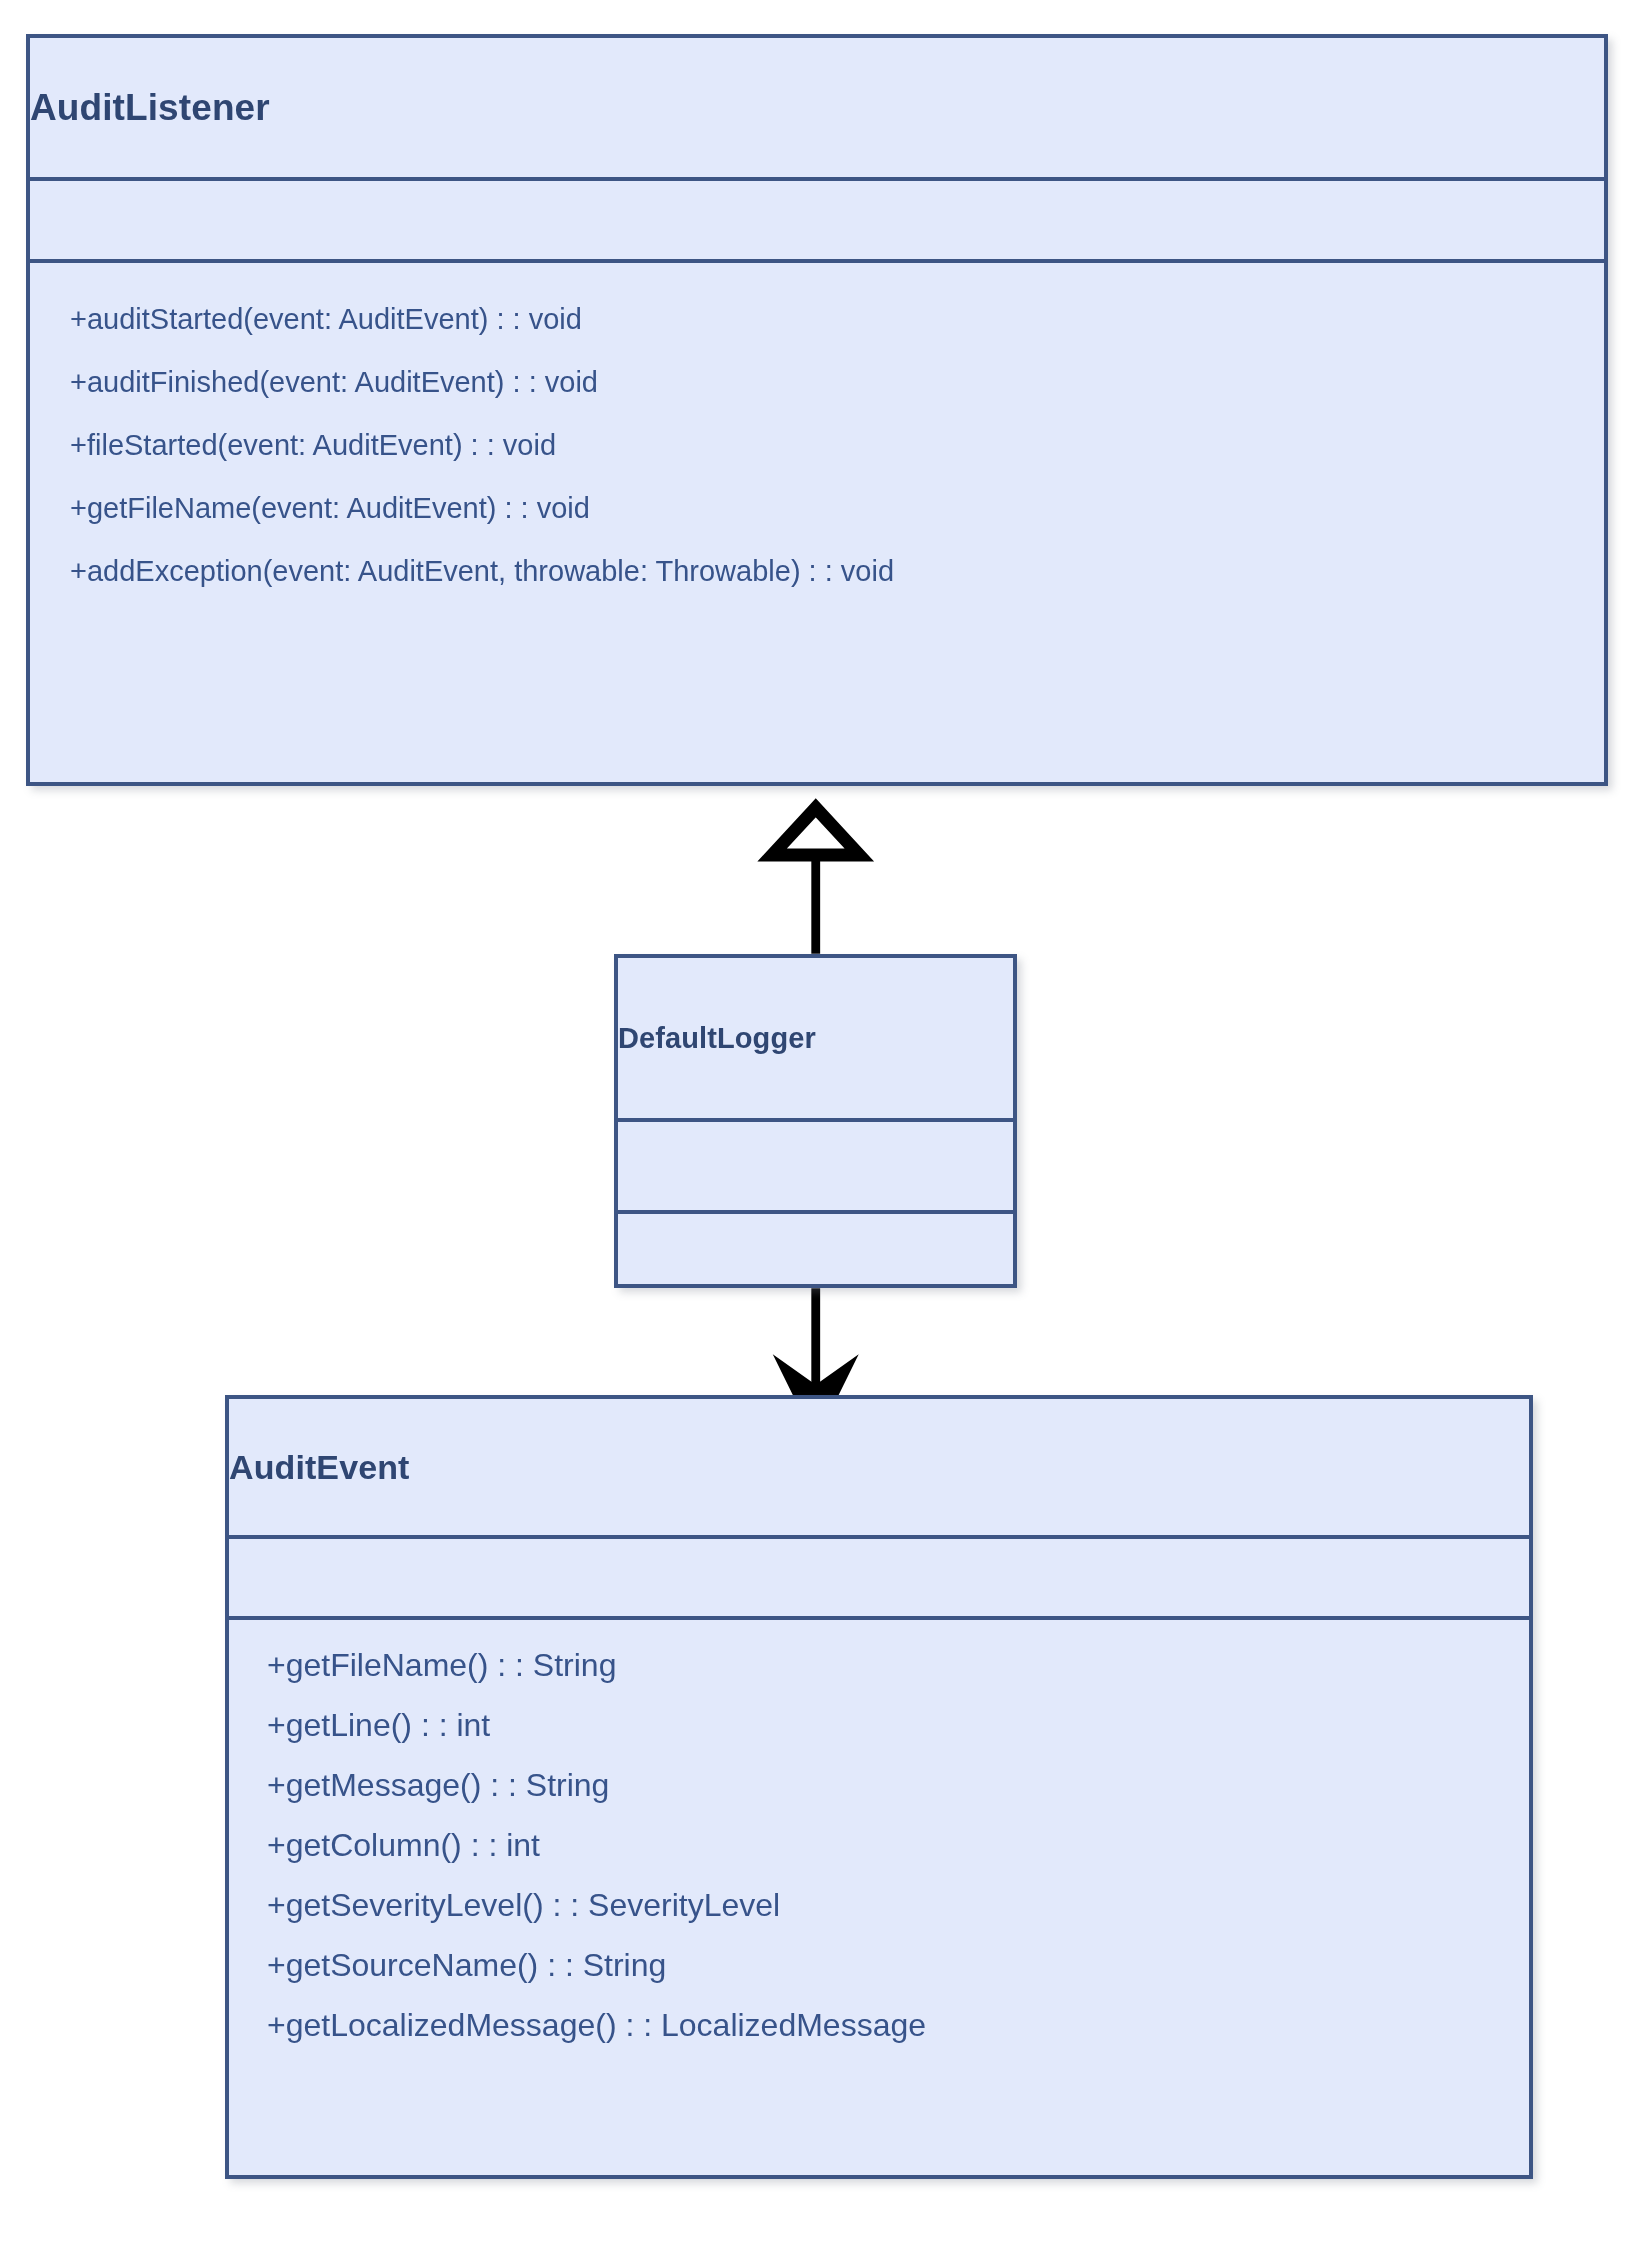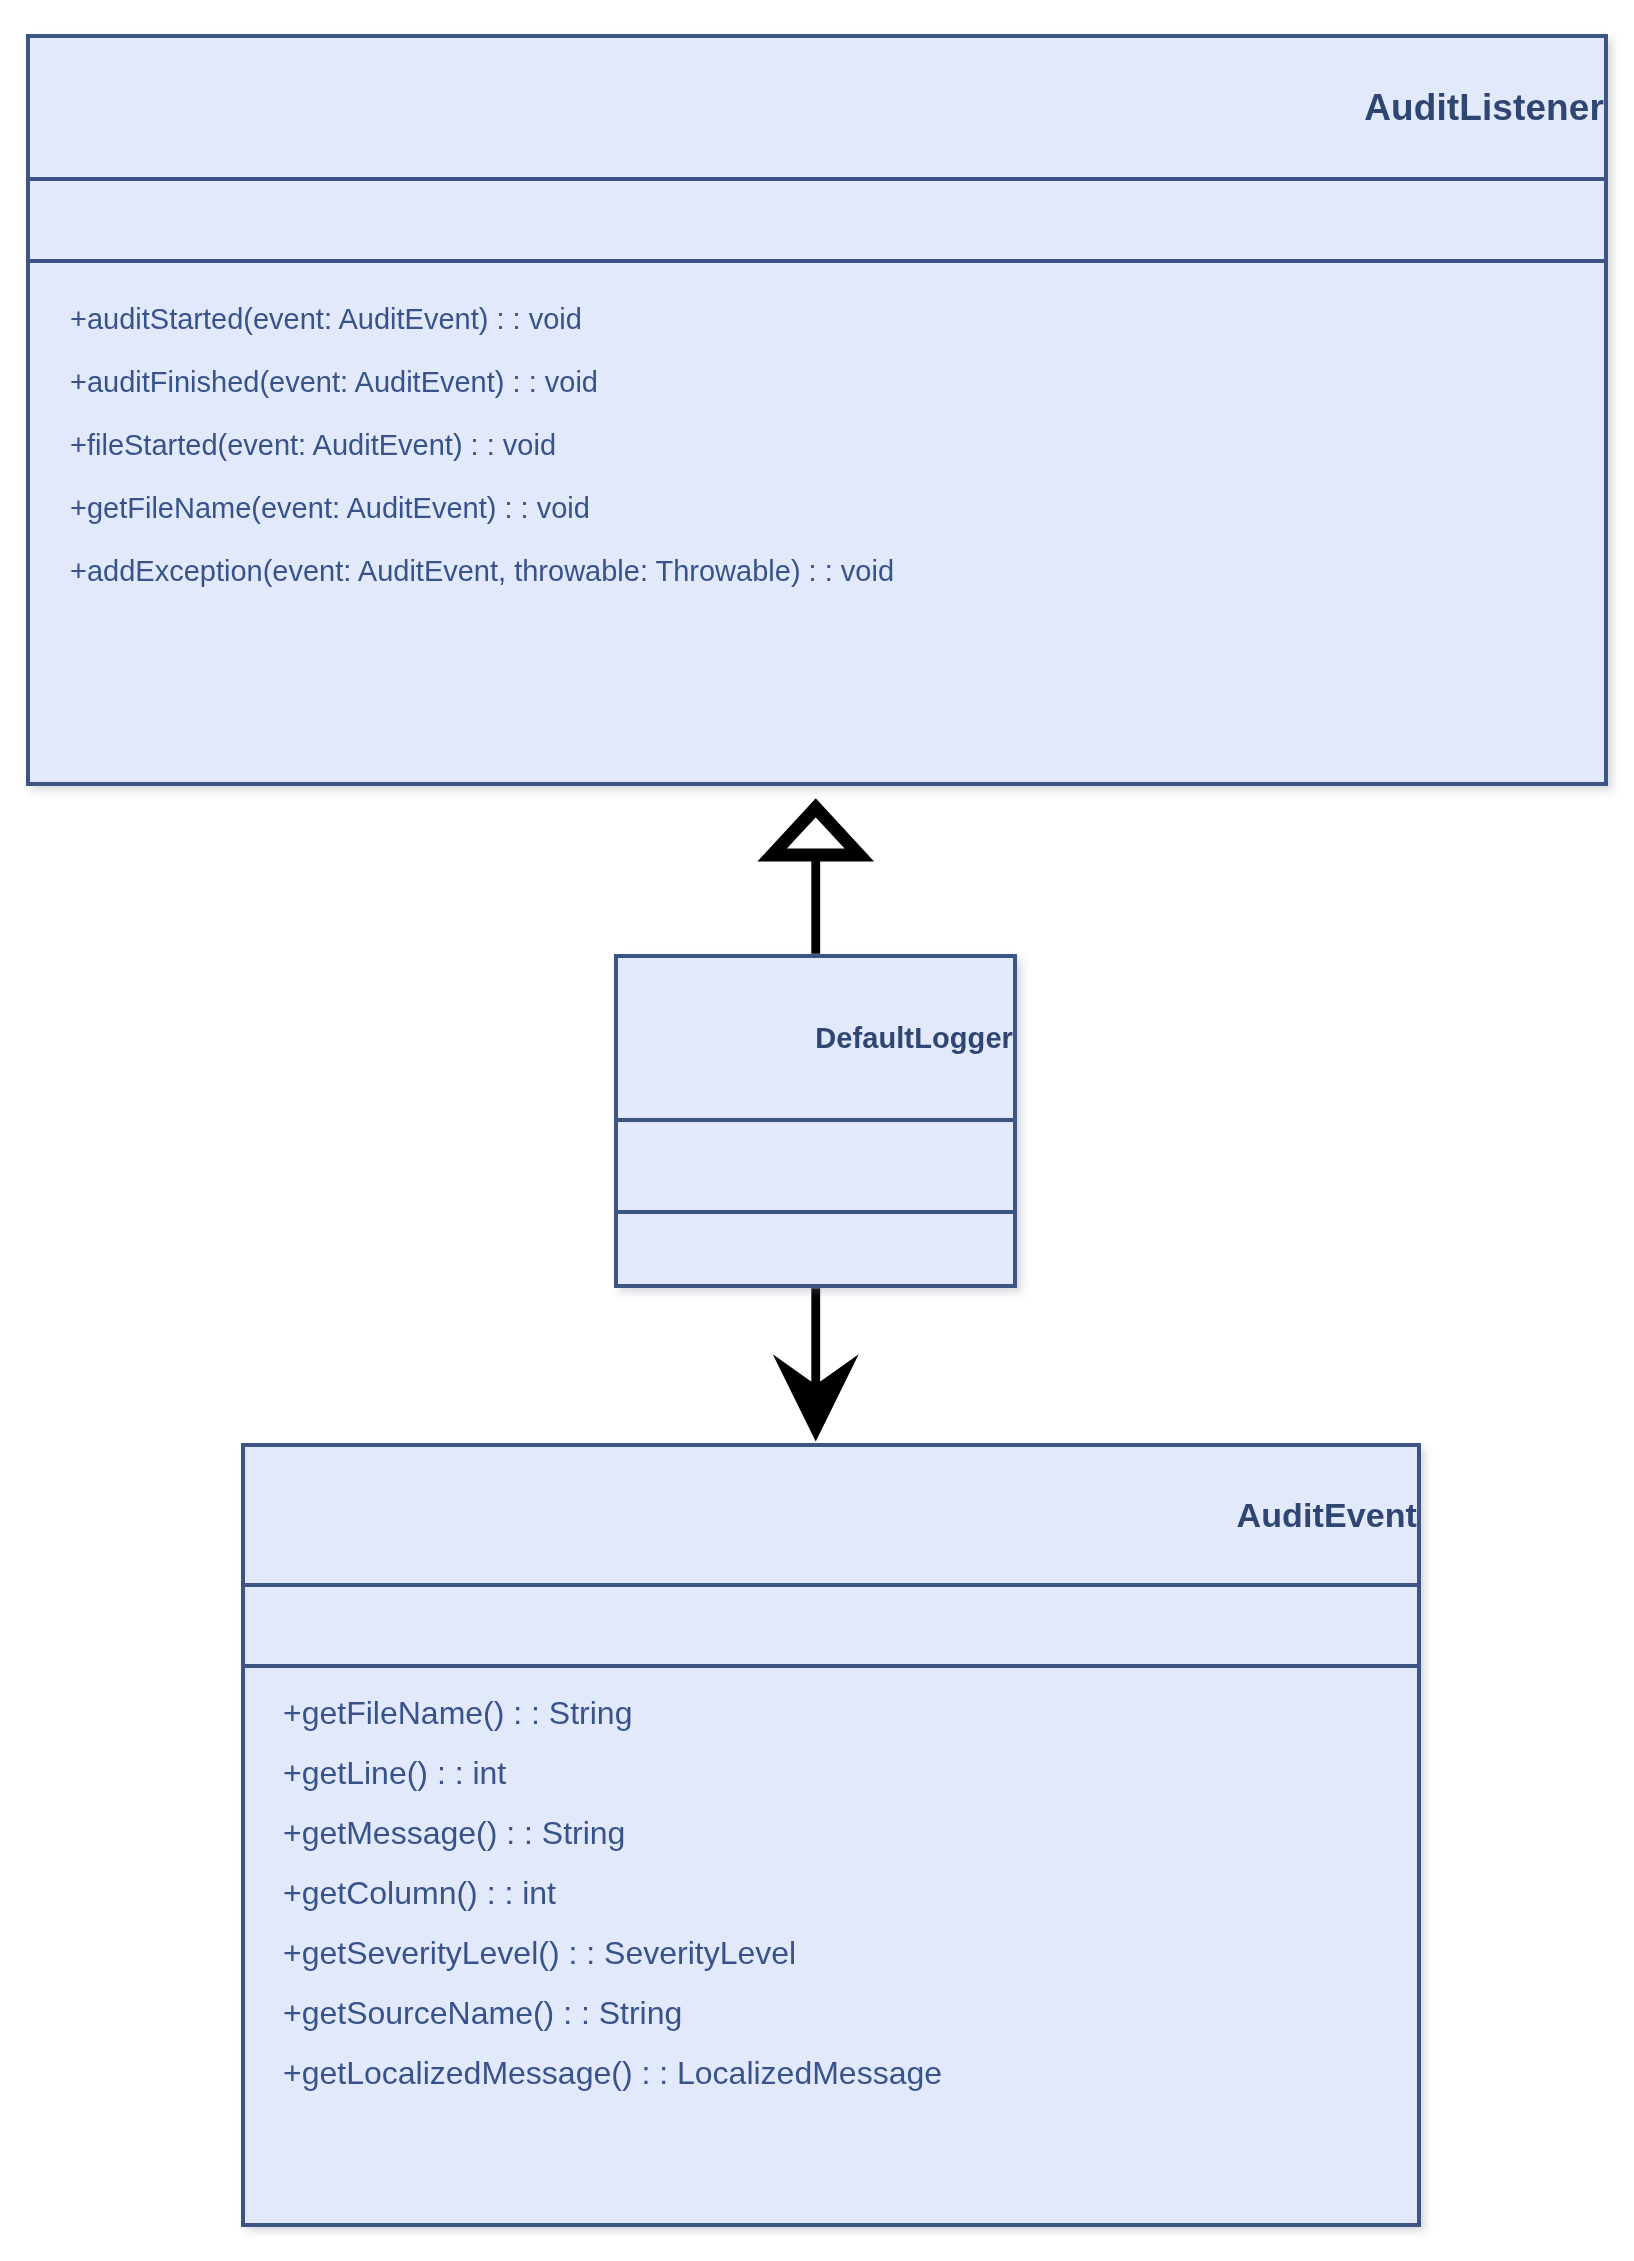--- a/index.html
+++ b/index.html
@@ -31,21 +31,21 @@
     border: 4.1px solid #3d5584;
     box-shadow: 5.3px 5.3px 8.2px rgba(120,125,140,0.30);
     display: flex;
     flex-direction: column;
   }
 
   .uml-title-row {
     box-sizing: border-box;
     display: flex;
     align-items: center;
-    justify-content: flex-end;
+    justify-content: flex-start;
     border-bottom: 4.1px solid #3d5584;
   }
   .uml-title {
     font-weight: bold;
     color: #2f4672;
     letter-spacing: 0.1px;
     white-space: nowrap;
   }
 
   .uml-attrs-row {
@@ -79,22 +79,22 @@
   #box-default-logger {
     left: 614px; top: 954px;
     width: 403px; height: 334px;
   }
   #box-default-logger .uml-title-row { height: 164px; }
   #box-default-logger .uml-title { font-size: 29px; }
   #box-default-logger .uml-attrs-row { height: 92px; }
   #box-default-logger .uml-methods-row { flex: 1; }
 
   #box-audit-event {
-    left: 225px; top: 1443px;
-    width: 1180px; height: 784px; margin-left: 16px;
+    left: 225px; top: 1395px;
+    width: 1308px; height: 784px;
   }
   #box-audit-event .uml-title-row { height: 140px; }
   #box-audit-event .uml-title { font-size: 34px; }
   #box-audit-event .uml-attrs-row { height: 81px; }
   #box-audit-event .uml-methods-row { flex: 1; padding: 29px 0 0 38px; }
   #box-audit-event .uml-method { font-size: 32px; margin-bottom: 28px; }
 
   
   .connector-layer {
     position: absolute;

